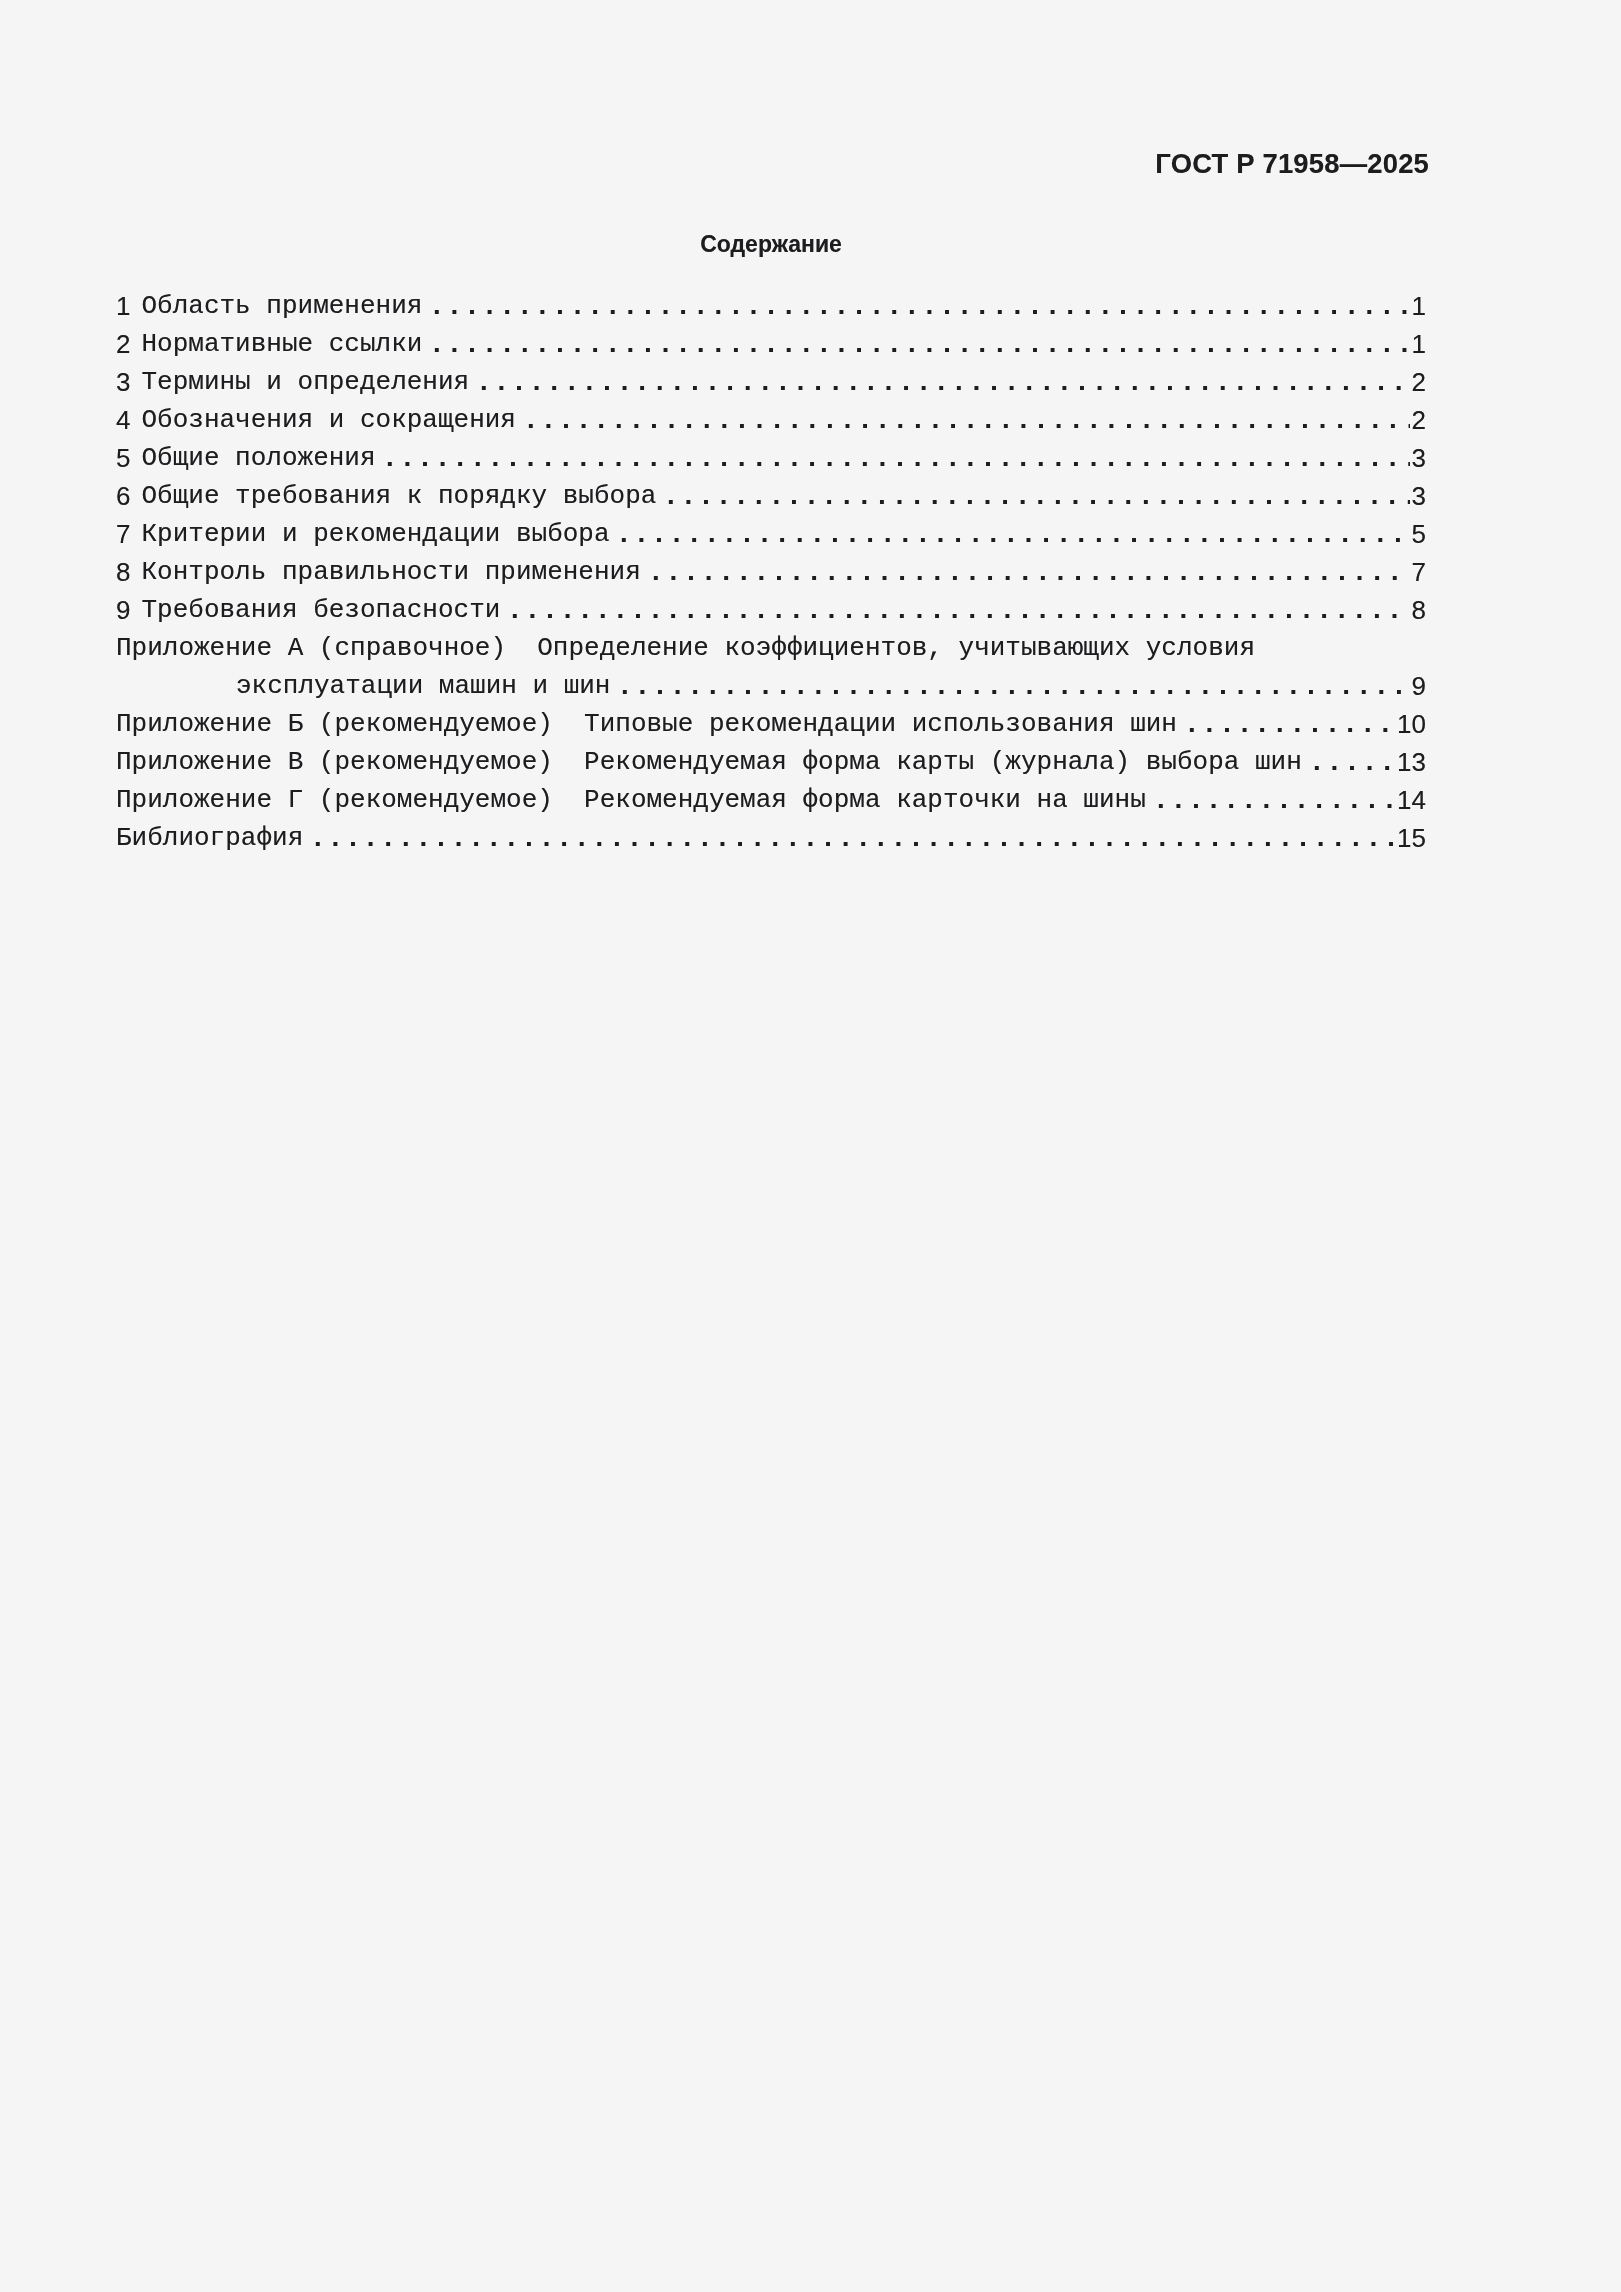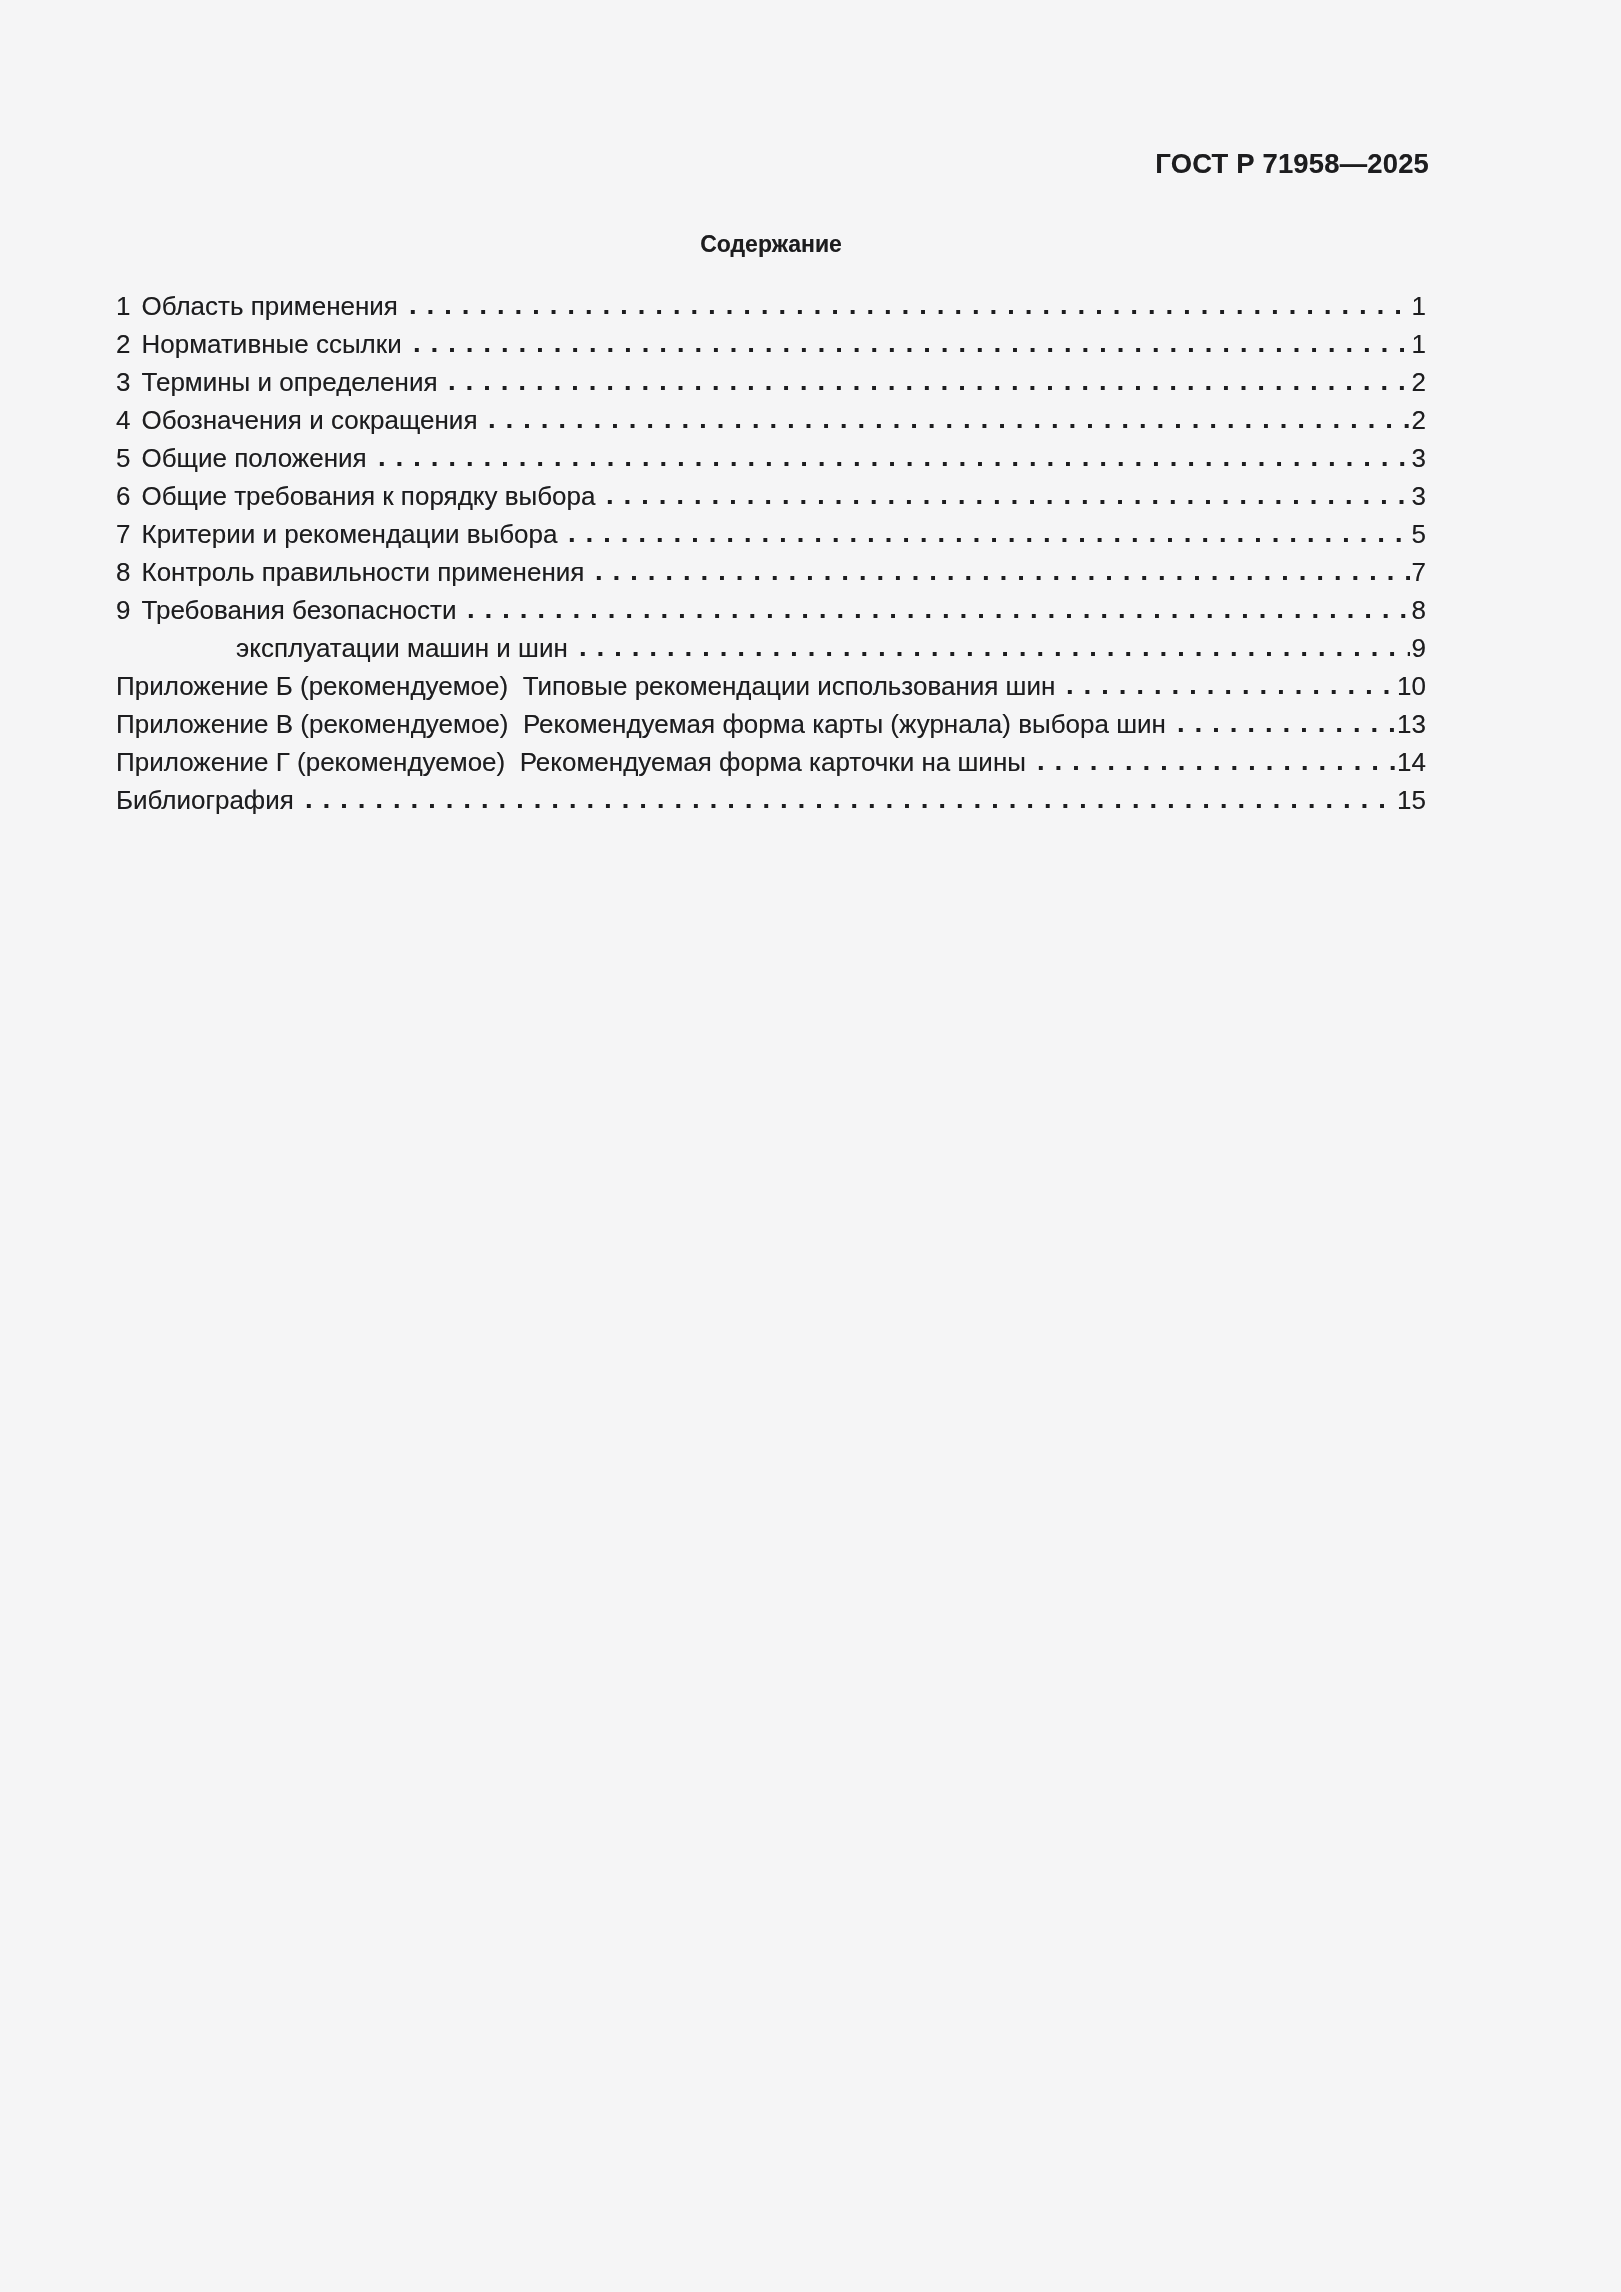--- a/index.html
+++ b/index.html
@@ -42,20 +42,21 @@
     align-items:stretch;
   }
   .toc-row .num{
     flex:none;
     display:inline-block;
     width:25.5px;
   }
   .toc-row .label{
     flex:none;
     white-space:pre;
+    font-family:Liberation Mono, monospace;
   }
   .toc-row .leader{
     flex:1 1 auto;
     min-width:13.7px;
     margin:0 2px 0 5.9px;
     background-image:radial-gradient(circle 2.2px at 8.8px 25px, var(--ink) 97%, transparent 100%);
     background-size:17.6px 38px;
     background-repeat:repeat-x;
   }
   .toc-row .pageno{
@@ -138,20 +139,23 @@
         <span class="pageno">7</span>
     </div>
 
     <div class="toc-row">
       <span class="num">9</span>
         <span class="label">Требования безопасности</span>
         <span class="leader"></span>
         <span class="pageno">8</span>
     </div>
 
+    <div class="toc-row">
+      <span class="label">Приложение А (справочное)  Определение коэффициентов, учитывающих условия</span>
+    </div>
 
     <div class="toc-row indent">
       <span class="label">эксплуатации машин и шин</span>
         <span class="leader"></span>
         <span class="pageno">9</span>
     </div>
 
     <div class="toc-row">
       <span class="label">Приложение Б (рекомендуемое)  Типовые рекомендации использования шин</span>
         <span class="leader"></span>

